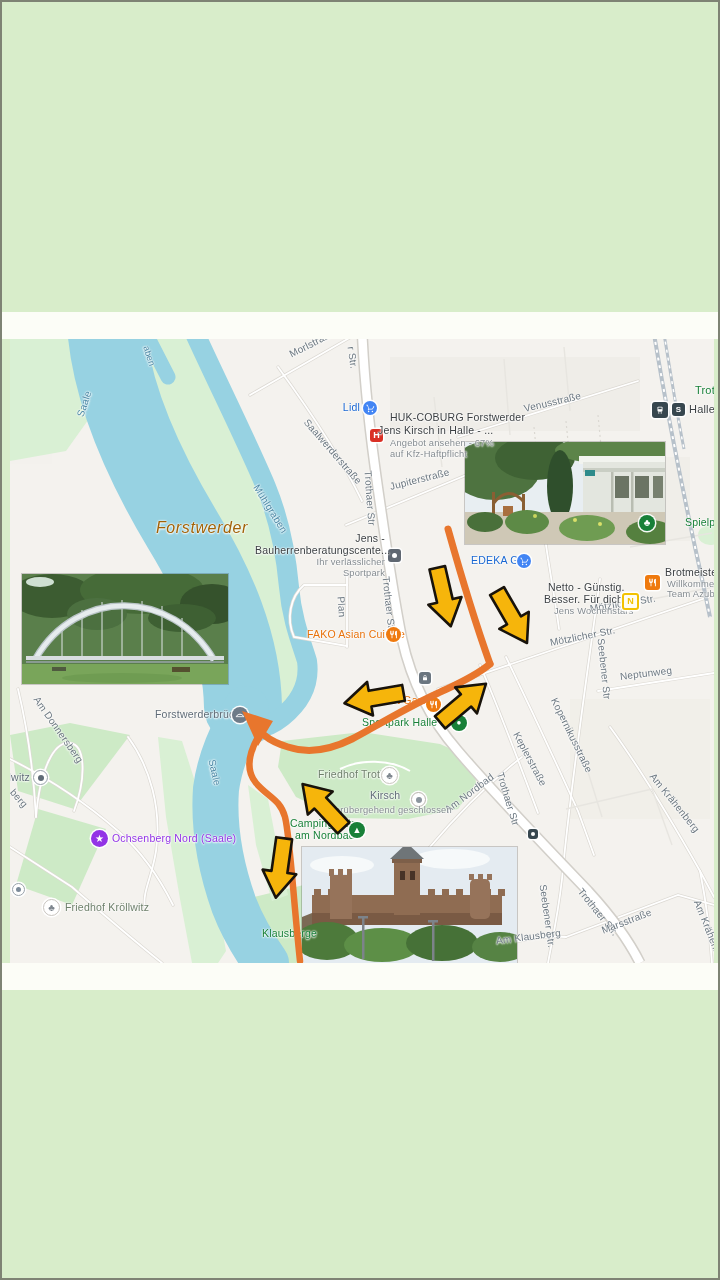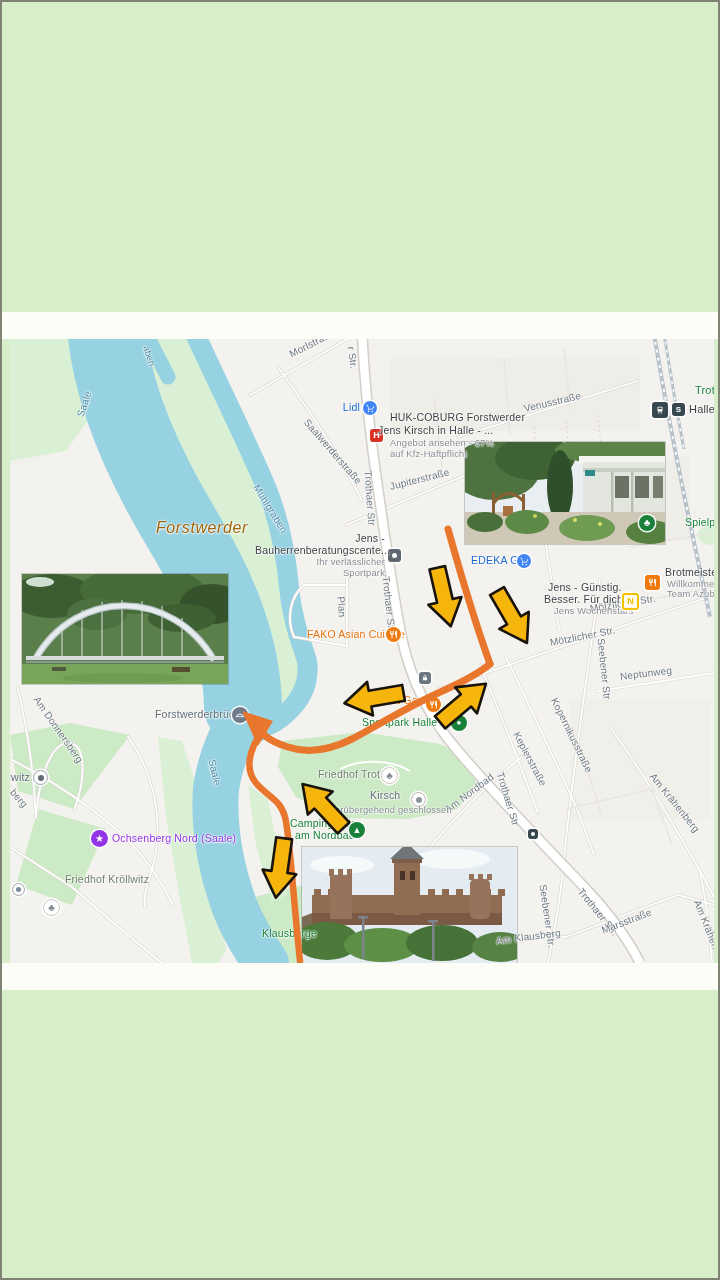--- a/index.html
+++ b/index.html
@@ -281,21 +281,21 @@
     <span class="lbl sm" style="left:380px;top:99px">Angebot ansehen - 67%</span>
     <span class="lbl sm" style="left:380px;top:110px">auf Kfz-Haftpflicht</span>
 
     <span class="lbl poi b" style="left:461px;top:215px">EDEKA Goj</span>
     <span class="pin" style="left:507px;top:215px;width:14px;height:14px;background:#4285f4">
         <svg width="9" height="9" viewBox="0 0 24 24">
           <path fill="#fff" d="M7 18c-1.1 0-2 .9-2 2s.9 2 2 2 2-.9 2-2-.9-2-2-2zm10 0c-1.1 0-2 .9-2 2s.9 2 2 2 2-.9 2-2-.9-2-2-2zM7.2 14.6h9.4c.75 0 1.4-.4 1.7-1l3.9-7.1-1.8-1-3.8 7.1H8.5L4.3 2H1v2h2l3.6 7.6-1.4 2.5c-.7 1.4.3 3 1.8 3z"></path>
         </svg>
       </span>
 
-    <span class="lbl dk" style="left:538px;top:242px">Jens - Günstig.</span>
+    <span class="lbl dk" style="left:538px;top:242px">Netto - Günstig.</span>
     <span class="lbl dk" style="left:534px;top:254px">Besser. Für dich.</span>
     <span class="lbl sm" style="left:544px;top:267px">Jens Wochenstars</span>
     <span class="pin sq" style="left:612px;top:254px;width:17px;height:17px;background:#fffdf0;border:2px solid #f2c200;box-sizing:border-box;color:#f2c200;font-size:9px;font-weight:bold">N</span>
 
     <span class="pin sq" style="left:635px;top:236px;width:15px;height:15px;background:#ef7a0e">
         <svg width="9" height="9" viewBox="0 0 24 24">
           <path fill="#fff" d="M11 9H9V2H7v7H5V2H3v7c0 2.1 1.7 3.9 3.8 4v9h2.4v-9c2.1-.1 3.8-1.9 3.8-4V2h-2v7zm5-3v8h2.5v8H21V2c-2.8 0-5 2.2-5 4z"></path>
         </svg>
       </span>
     <span class="lbl dk" style="left:655px;top:227px">Brotmeisterei</span>
@@ -332,21 +332,21 @@
     <span class="lbl sm" style="left:320px;top:466px">vorübergehend geschlossen</span>
 
     <span class="lbl poi g" style="left:280px;top:478px">Campingplatz</span>
     <span class="lbl poi g" style="left:285px;top:490px">am Nordbad</span>
     <span class="pin" style="left:339px;top:483px;width:16px;height:16px;background:#188038;font-size:9px">▲</span>
 
     <span class="pin" style="left:81px;top:491px;width:17px;height:17px;background:#9334e6;font-size:10px">★</span>
     <span class="lbl poi p" style="left:102px;top:493px">Ochsenberg Nord (Saale)</span>
 
     <span class="pin" style="left:33px;top:560px;width:17px;height:17px;background:#fff;border:1px solid #c9c5bf;box-sizing:border-box;color:#7d858d;font-size:10px">♣</span>
-    <span class="lbl poi gry" style="left:55px;top:534px">Friedhof Kröllwitz</span>
+    <span class="lbl poi gry" style="left:55px;top:562px">Friedhof Kröllwitz</span>
 
     <span class="lbl poi dgry ra" style="left:-28px;top:432px;width:48px">Kröllwitz</span>
     <span class="pin" style="left:23px;top:431px;width:15px;height:15px;background:#fff;border:1px solid #9aa3ab;box-sizing:border-box">
         <span style="width:6px;height:6px;border-radius:50%;background:#5f6b76"></span>
       </span>
     <span class="pin" style="left:2px;top:544px;width:13px;height:13px;background:#fff;border:1px solid #9aa3ab;box-sizing:border-box">
         <span style="width:5px;height:5px;border-radius:50%;background:#7b8a99"></span>
       </span>
 
     <span class="lbl poi dgry" style="left:145px;top:369px">Forstwerderbrücke</span>

